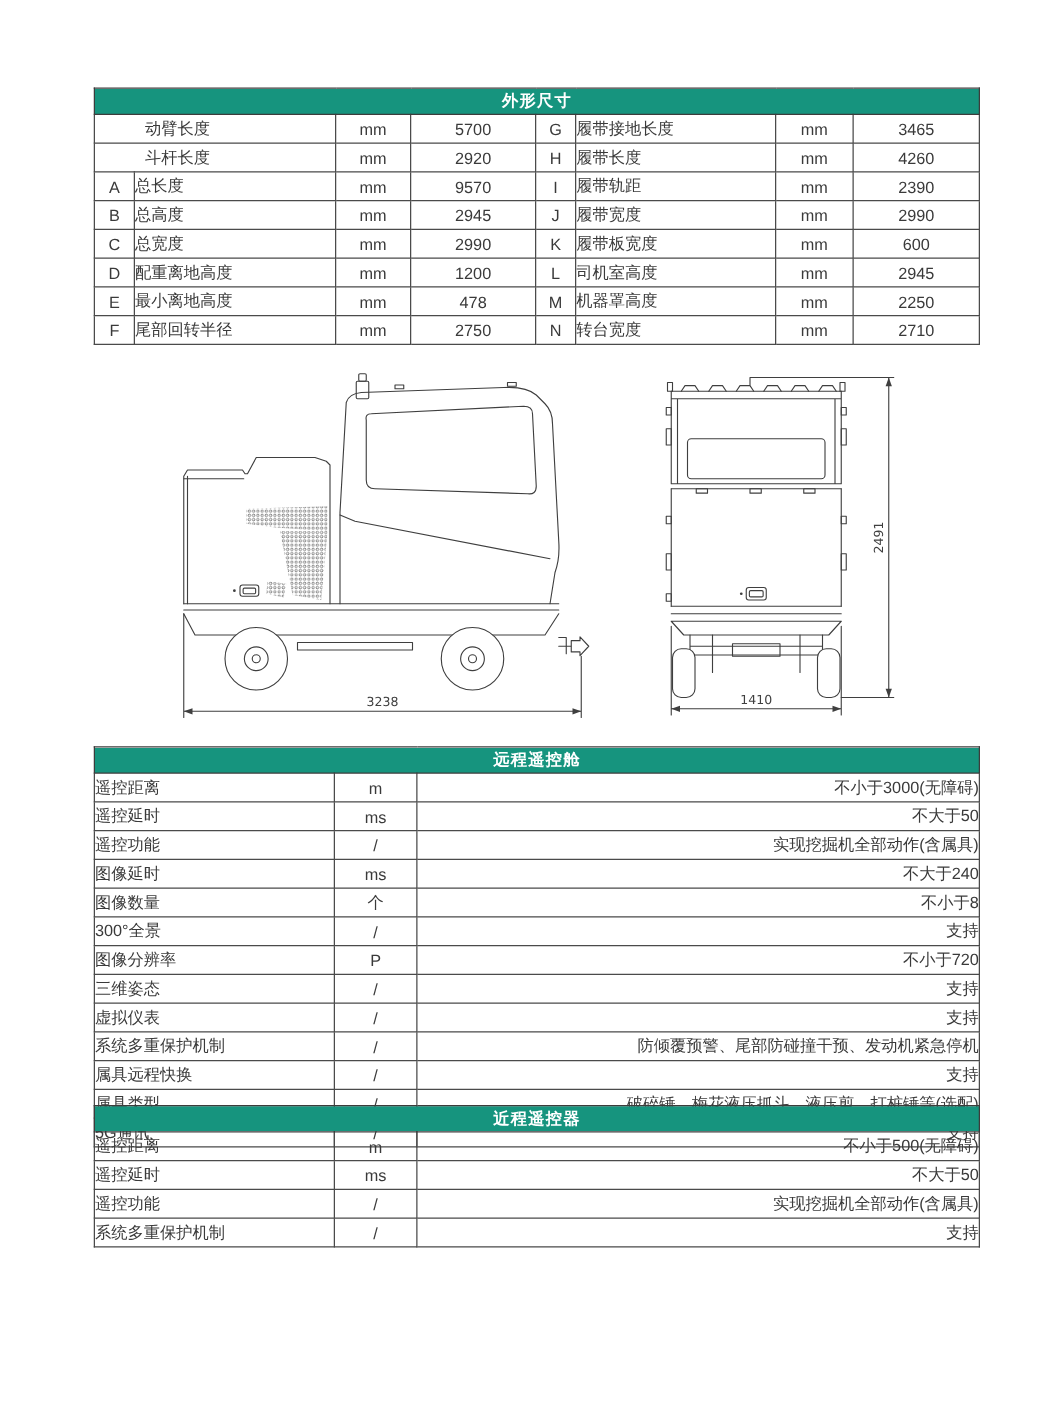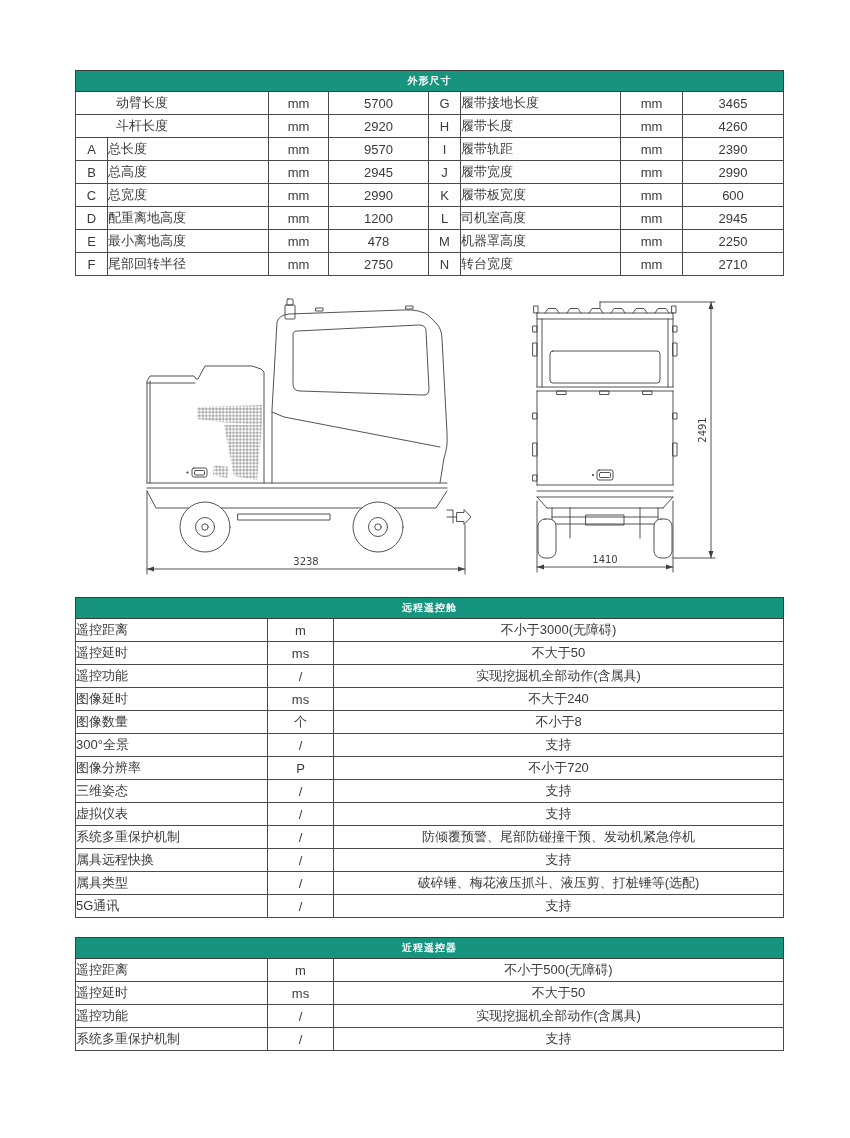--- a/index.html
+++ b/index.html
@@ -9,33 +9,33 @@
     overflow:hidden;
   }
   table.spec { position:absolute; border-collapse:collapse; table-layout:fixed; }
   table.spec td {
     border:1px solid #4a4a4a; font-size:13px; color:#3a3a3a;
     height:22px; padding:0; overflow:hidden; white-space:nowrap;
     vertical-align:middle;
   }
   table.spec td.hdr {
     background:#16947e; color:#ffffff; font-weight:bold; text-align:center;
-    font-size:10px; height:20px; letter-spacing:1px;
+    font-size:13px; height:20px; letter-spacing:1px;
     border-color:#3c3c3c;
   }
   td.letter { text-align:center; }
   td.unit   { text-align:center; }
   td.val    { text-align:center; }
   td.name   { text-align:left; padding-left:9px; }
   td.name.merged { padding-left:40px; }
-  td.specval { text-align:center; padding-left:10px; }
+  td.specval { text-align:right; padding-left:10px; }
 
   #dim-table   { left:75px; top:70px;  width:708px; }
   #cabin-table { left:75px; top:597px; width:708px; }
-  #near-table  { left:75px; top:937px; width:708px;padding-left:43px; }
+  #near-table  { left:75px; top:884px; width:708px;padding-left:43px; }
 
   #side-view { position:absolute; left:140px; top:295px; }
   #rear-view { position:absolute; left:525px; top:295px; }
   svg text { font-family:"DejaVu Sans","Liberation Sans",sans-serif; fill:#3f3f3f; }
 </style>
 </head>
 <body>
 
 <div class="page">
 

